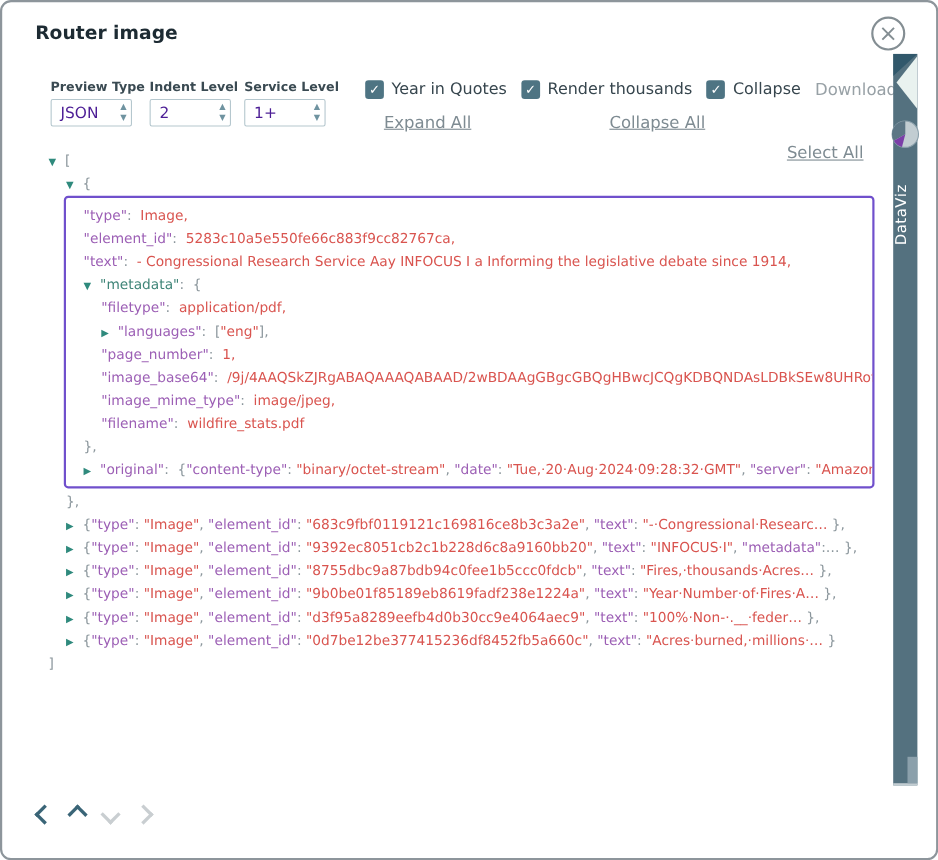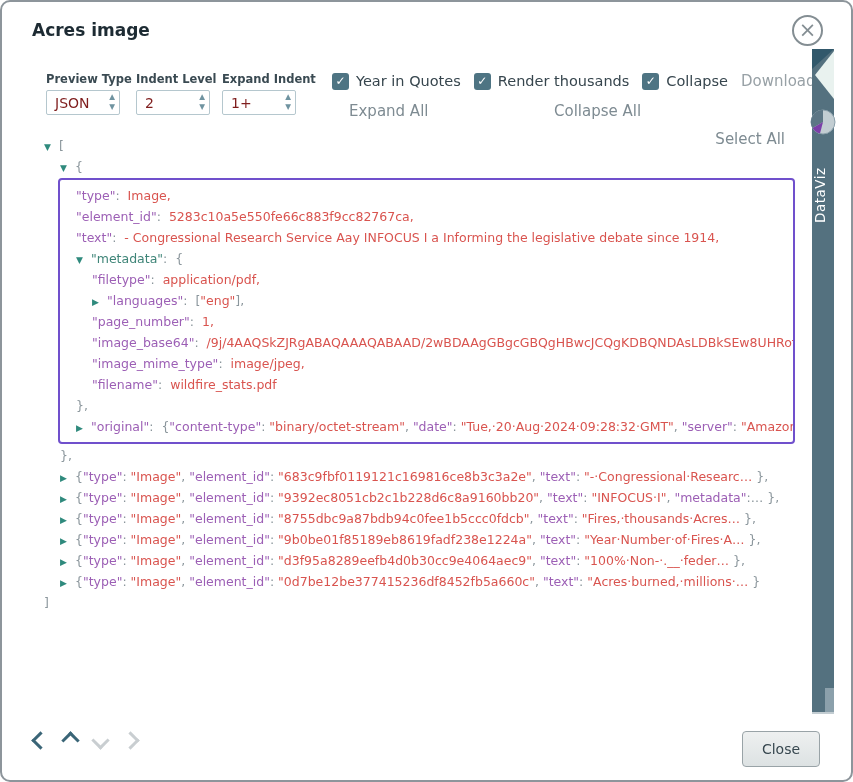--- a/index.html
+++ b/index.html
@@ -15,32 +15,32 @@
     border: 2px solid #848e93; border-radius: 50%; color: #848e93;
     font-size: 21px; line-height: 26px; text-align: center; cursor: pointer;
   }
   
   .sel-group { position: absolute; width: 74px; }
   .sel-label { font-size: 11.5px; font-weight: bold; color: #3a4a52; margin-bottom: 4px; white-space: nowrap; }
   .sel-box {
     height: 25px; border: 1px solid #b5c7ce; border-radius: 2px;
     display: flex; align-items: center; position: relative; cursor: pointer;
   }
-  .sel-value { font-size: 14px; color: #7f1d1d; padding-left: 8px; flex: 1; }
+  .sel-value { font-size: 14px; color: #4c1d95; padding-left: 8px; flex: 1; }
   .spinner { position: absolute; right: 4px; top: 1px; display: flex; flex-direction: column; line-height: 10px; }
   .spinner span { font-size: 7.5px; color: #6f93a0; }
   .cb-row { position: absolute; left: 330px; top: 70px; display: flex; align-items: center; }
   .cb { display: flex; align-items: center; margin-right: 13px; cursor: pointer; }
   .cb-box {
     width: 17px; height: 17px; background: #4e7483; border-radius: 3px;
     color: #fff; font-size: 12px; line-height: 17px; text-align: center; font-weight: bold;
   }
   .cb-label { font-size: 14.5px; color: #37464e; margin-left: 7px; white-space: nowrap; }
   .link-gray { font-size: 15px; color: #98a1a6; cursor: pointer; white-space: nowrap; }
-  .link-mid { font-size: 15px; color: #7e8b92; cursor: pointer; position: absolute; white-space: nowrap; }
+  .link-mid { font-size: 15px; color: #7e8b92; cursor: pointer; position: absolute; white-space: nowrap; text-decoration: underline; }
   
   #json-tree { position: absolute; left: 0; top: 133px; width: 808px; overflow: hidden; }
   .line { height: 21px; line-height: 21px; white-space: pre; overflow: hidden; font-size: 12.5px; }
   .tri { font-size: 9px; display: inline-block; width: 15px; color: #2f8a7d; cursor: pointer; }
   .tok-k { color: #9c5fb5; }
   .tok-x { color: #3f8578; }
   .tok-v { color: #d9544f; }
   .tok-p { color: #8b969c; }
   .hlbox {
     border: 2px solid #7050cc; border-radius: 4px;
@@ -69,21 +69,21 @@
     position: absolute; right: 31px; top: 729px; width: 78px; height: 36px;
     background: linear-gradient(#eef0f0, #dde2e3); border: 1px solid #99a3a7; border-radius: 4px;
     font-size: 14px; color: #37474f; cursor: pointer; font-family: inherit;
   }
 </style>
 </head>
 <body>
 
 <div class="modal">
 
-  <div class="title">Acres image</div>
+  <div class="title">Router image</div>
   <div class="close-x">×</div>
 
   <div class="sel-group" style="left:44px; top:70px;">
     <div class="sel-label">Preview Type</div>
     <div class="sel-box">
       <span class="sel-value">JSON</span>
       <span class="spinner">
           <span>▲</span>
           <span>▼</span>
         </span>
@@ -93,21 +93,21 @@
     <div class="sel-label">Indent Level</div>
     <div class="sel-box">
       <span class="sel-value">2</span>
       <span class="spinner">
           <span>▲</span>
           <span>▼</span>
         </span>
     </div>
   </div>
   <div class="sel-group" style="left:220px; top:70px;">
-    <div class="sel-label">Expand Indent</div>
+    <div class="sel-label">Service Level</div>
     <div class="sel-box">
       <span class="sel-value">1+</span>
       <span class="spinner">
           <span>▲</span>
           <span>▼</span>
         </span>
     </div>
   </div>
 
   <div class="cb-row">
@@ -170,15 +170,14 @@
     <div class="strip-label">DataViz</div>
     <div class="strip-foot"></div>
   </div>
 
   <div class="nav">
     <span class="chv l on"></span>
     <span class="chv u on"></span>
     <span class="chv d off"></span>
     <span class="chv r off"></span>
   </div>
-  <button class="close-btn">Close</button>
 
 </div>
 
 </body></html>

